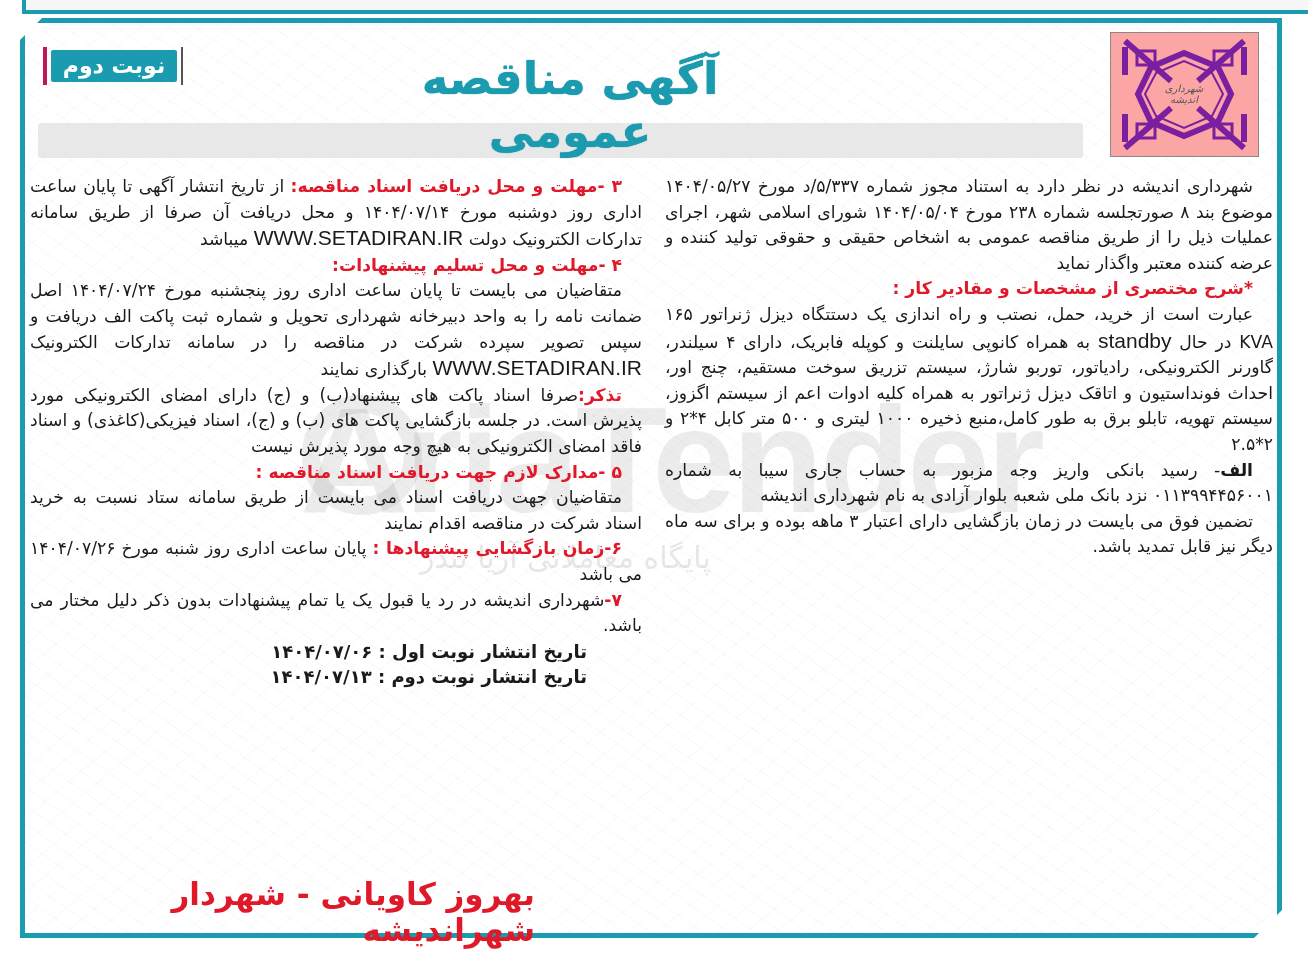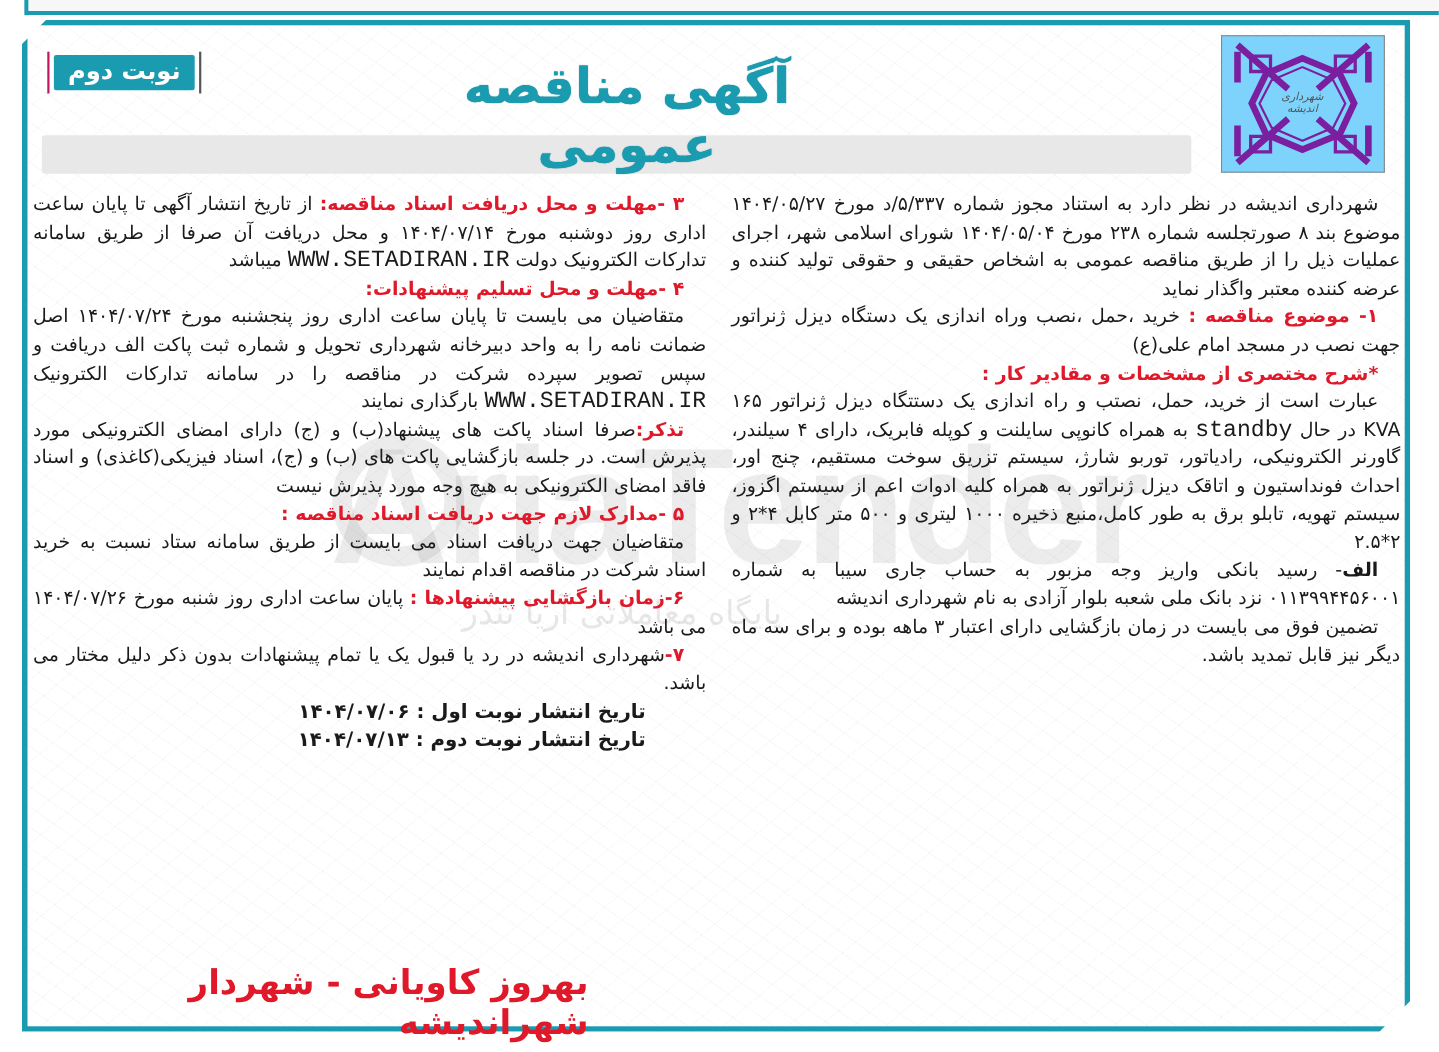--- a/index.html
+++ b/index.html
@@ -34,48 +34,48 @@
   }
   .title {
     position:absolute; left:340px; top:22px; width:400px; text-align:center;
     font-family:"DejaVu Sans", sans-serif; font-weight:bold;
     font-size:45px; color:#1b9bb0; direction:rtl;
     letter-spacing:-2px;
     text-shadow:0 0 1px #147f90;
   }
   .round-badge {
     position:absolute; left:13px; top:17px; width:140px; height:38px;
-    border-left:2px solid #be185d; border-right:2px solid #555;
+    border-left:4px solid #be185d; border-right:2px solid #555;
     box-sizing:border-box;
   }
   .round-badge-inner {
     position:absolute; left:4px; top:3px; right:4px; bottom:3px;
     background:#1b9bb0; color:#fff; font-weight:bold; font-size:22px;
     text-align:center; line-height:32px; direction:rtl;
     border-radius:2px;
   }
   .logo {
     position:absolute; left:1080px; top:2px; width:147px; height:123px;
-    border:1px solid #888; background:#7dd3fc;
+    border:1px solid #888; background:#fca5a5;
   }
   .logo svg { width:100%; height:100%; }
   .logo-text {
     position:absolute; left:42px; top:50px; width:62px; text-align:center;
     font-size:10px; color:#555; font-style:italic; direction:rtl;
   }
   .col {
     position:absolute; direction:rtl; text-align:justify;
     font-size:17.2px; line-height:25.6px; color:#1a1a1a;
   }
   .col-right { left:665px; top:174px; width:608px; }
   .col-left { left:30px; top:174px; width:612px; }
   .col p { margin:0; text-indent:20px; }
   .red { color:#e0192a; font-weight:bold; }
   .bold { font-weight:bold; }
-  .latin { font-family:Liberation Mono, monospace; direction:ltr; unicode-bidi:embed; font-size:21px; }
+  .latin { font-family:Liberation Sans, sans-serif; direction:ltr; unicode-bidi:embed; font-size:21px; }
   .watermark {
     position:absolute; left:300px; top:385px; font-family:"Liberation Sans", sans-serif;
     font-size:150px; font-weight:bold; color:rgba(120,120,120,0.14);
     letter-spacing:-4px; pointer-events:none; line-height:1;
   }
   .watermark-sub {
     position:absolute; left:420px; top:540px; font-size:30px; color:rgba(120,120,120,0.18);
     direction:rtl; pointer-events:none; letter-spacing:6px;
   }
   .watermark-circle {
@@ -121,21 +121,20 @@
         <path d="M103 91 L121 91 L121 105 L103 105 Z"></path>
         <path d="M45 40 L73 28 L101 40 L112 61 L101 83 L73 95 L45 83 L34 61 Z" stroke-width="2"></path>
       </g>
     </svg>
     <div class="logo-text">شهرداری اندیشه</div>
   </div>
 </div>
 
 <div class="col col-right">
   <p>شهرداری اندیشه در نظر دارد به استناد مجوز شماره ۵/۳۳۷/د مورخ ۱۴۰۴/۰۵/۲۷ موضوع بند ۸ صورتجلسه شماره ۲۳۸ مورخ ۱۴۰۴/۰۵/۰۴ شورای اسلامی شهر، اجرای عملیات ذیل را از طریق مناقصه عمومی به اشخاص حقیقی و حقوقی تولید کننده و عرضه کننده معتبر واگذار نماید</p>
-  <p><span class="red">۱- موضوع مناقصه :</span><span> خرید ،حمل ،نصب وراه اندازی یک دستگاه دیزل ژنراتور جهت نصب در مسجد امام علی(ع)</span></p>
   <p><span class="red">*شرح مختصری از مشخصات و مقادیر کار :</span></p>
   <p><span>عبارت است از خرید، حمل، نصتب و راه اندازی یک دستتگاه دیزل ژنراتور ۱۶۵ KVA در حال </span><span class="latin">standby</span><span> به همراه کانوپی سایلنت و کوپله فابریک، دارای ۴ سیلندر، گاورنر الکترونیکی، رادیاتور، توربو شارژ، سیستم تزریق سوخت مستقیم، چنج اور، احداث فونداستیون و اتاقک دیزل ژنراتور به همراه کلیه ادوات اعم از سیستم اگزوز، سیستم تهویه، تابلو برق به طور کامل،منبع ذخیره ۱۰۰۰ لیتری و ۵۰۰ متر کابل ۴*۲ و ۲*۲.۵</span></p>
   <p><span class="bold">الف</span><span>- رسید بانکی واریز وجه مزبور به حساب جاری سیبا به شماره ۰۱۱۳۹۹۴۴۵۶۰۰۱ نزد بانک ملی شعبه بلوار آزادی به نام شهرداری اندیشه</span></p>
   <p>تضمین فوق می بایست در زمان بازگشایی دارای اعتبار ۳ ماهه بوده و برای سه ماه دیگر نیز قابل تمدید باشد.</p>
 </div>
 
 <div class="col col-left">
   <p><span class="red">۳ -مهلت و محل دریافت اسناد مناقصه:</span><span> از تاریخ انتشار آگهی تا پایان ساعت اداری روز دوشنبه مورخ ۱۴۰۴/۰۷/۱۴ و محل دریافت آن صرفا از طریق سامانه تدارکات الکترونیک دولت </span><span class="latin">WWW.SETADIRAN.IR</span><span> میباشد</span></p>
   <p><span class="red">۴ -مهلت و محل تسلیم پیشنهادات:</span></p>
   <p><span>متقاضیان می بایست تا پایان ساعت اداری روز پنجشنبه مورخ ۱۴۰۴/۰۷/۲۴ اصل ضمانت نامه را به واحد دبیرخانه شهرداری تحویل و شماره ثبت پاکت الف دریافت و سپس تصویر سپرده شرکت در مناقصه را در سامانه تدارکات الکترونیک </span><span class="latin">WWW.SETADIRAN.IR</span><span> بارگذاری نمایند</span></p>

